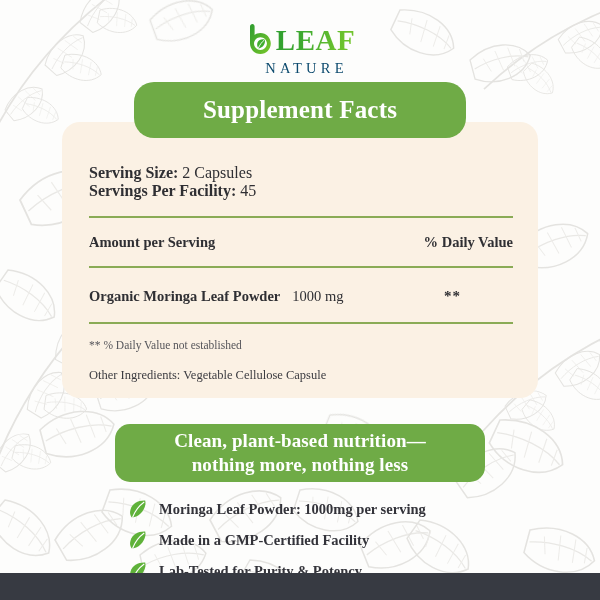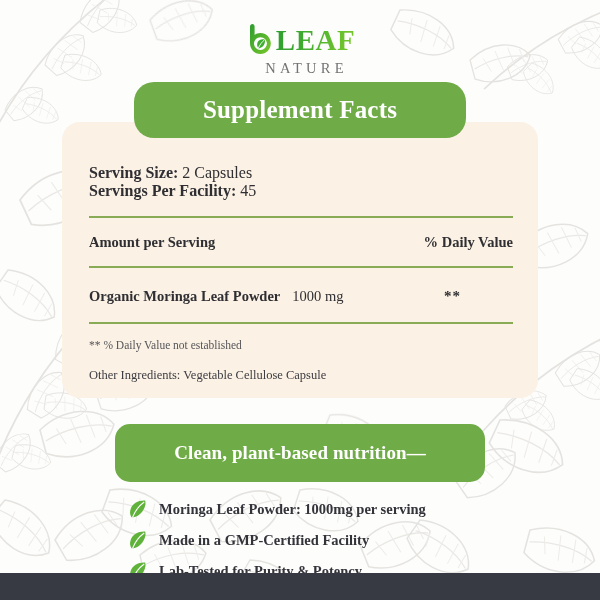--- a/index.html
+++ b/index.html
@@ -64,21 +64,21 @@
     -webkit-background-clip: text;
     background-clip: text;
     color: transparent;
     position: relative;
     top: 1px;
   }
   #logo-sub {
     margin-top: 1px;
     font-size: 14.5px;
     letter-spacing: 4.2px;
-    color: #737373;
+    color: #0c4a6e;
     font-weight: 400;
     padding-left: 13px;
   }
 
   
   #facts-card {
     position: absolute;
     left: 62px;
     top: 122px;
     width: 476px;
@@ -377,20 +377,21 @@
     </div>
 
     <div class="rule" id="rule-3"></div>
 
     <div id="footnote-1">** % Daily Value not established</div>
     <div id="footnote-2">Other Ingredients: Vegetable Cellulose Capsule</div>
   </div>
 
   <div id="tagline-banner">
     <span>Clean, plant-based nutrition—</span>
+    <span>nothing more, nothing less</span>
   </div>
 
   <div id="bullets">
 
     <div class="bullet-row">
       <svg class="bullet-icon" viewBox="0 0 20 20" xmlns="http://www.w3.org/2000/svg">
         <path d="M17.2 1.6 C 10.4 1.2, 4.4 4.6, 2.6 10.2 C 1.3 14.3, 2.6 17.5, 4.2 18.6
                  C 10.6 17.6, 16.2 12.2, 17.4 5.4 C 17.6 4.1, 17.5 2.7, 17.2 1.6 Z" fill="#5fb23a"></path>
         <path d="M15.9 3.2 C 11.5 6.4, 7.2 11.6, 4.6 18.2" fill="none" stroke="#ffffff" stroke-width="1.1" stroke-linecap="round"></path>
       </svg>

